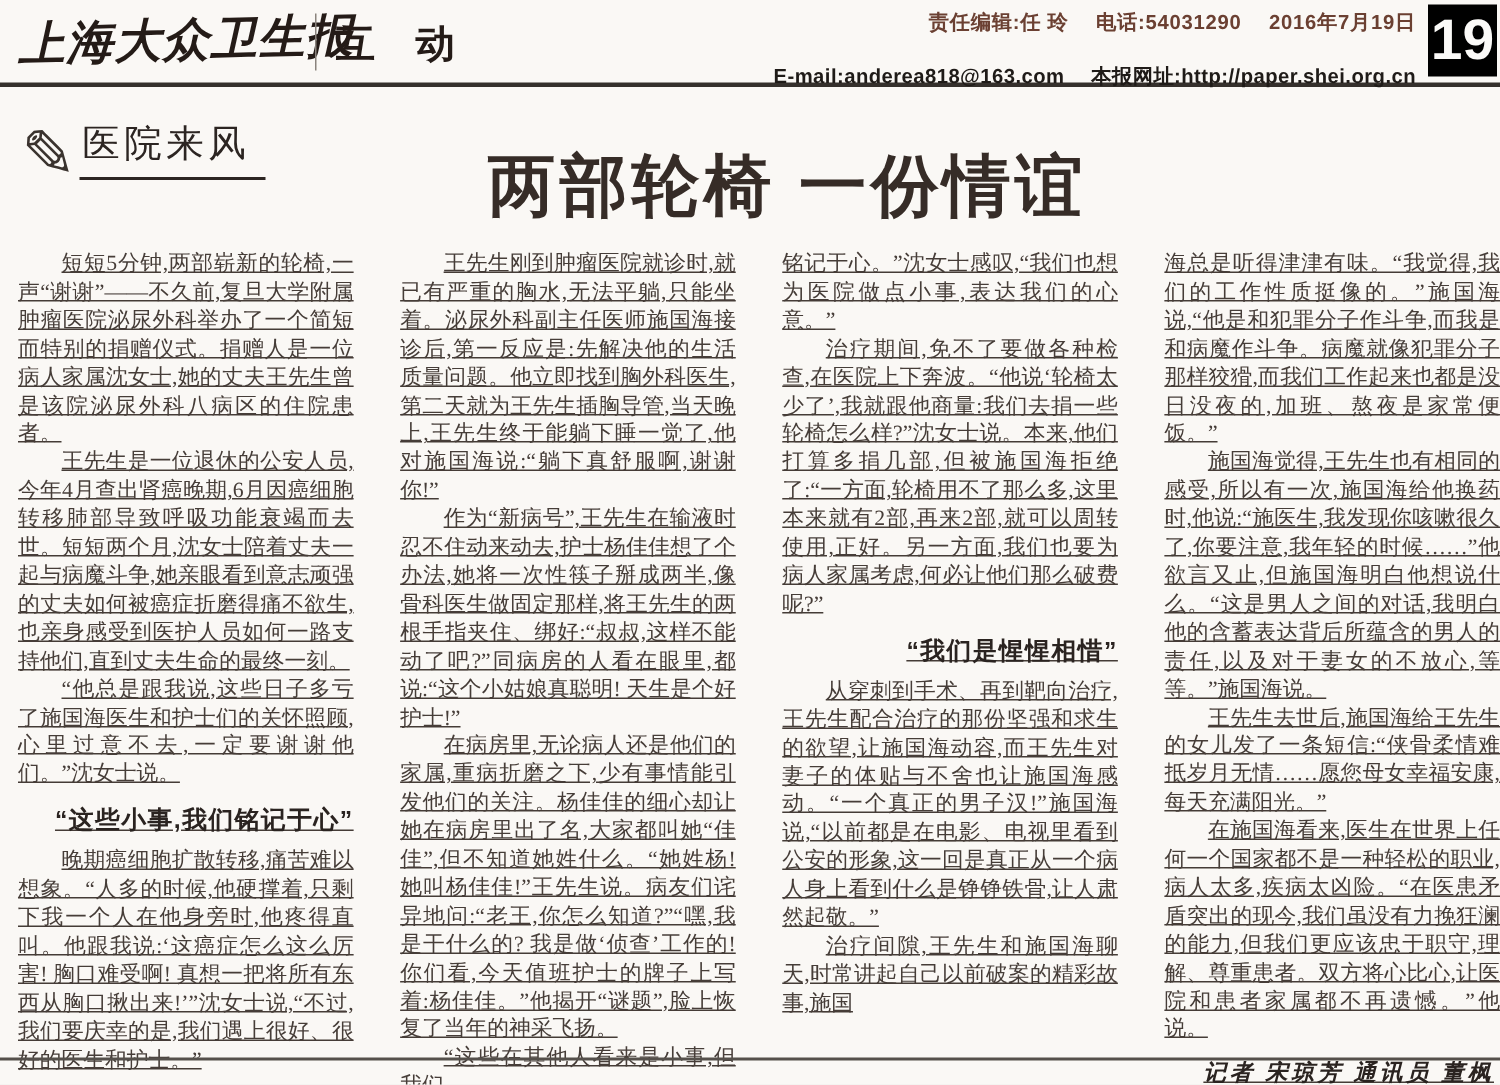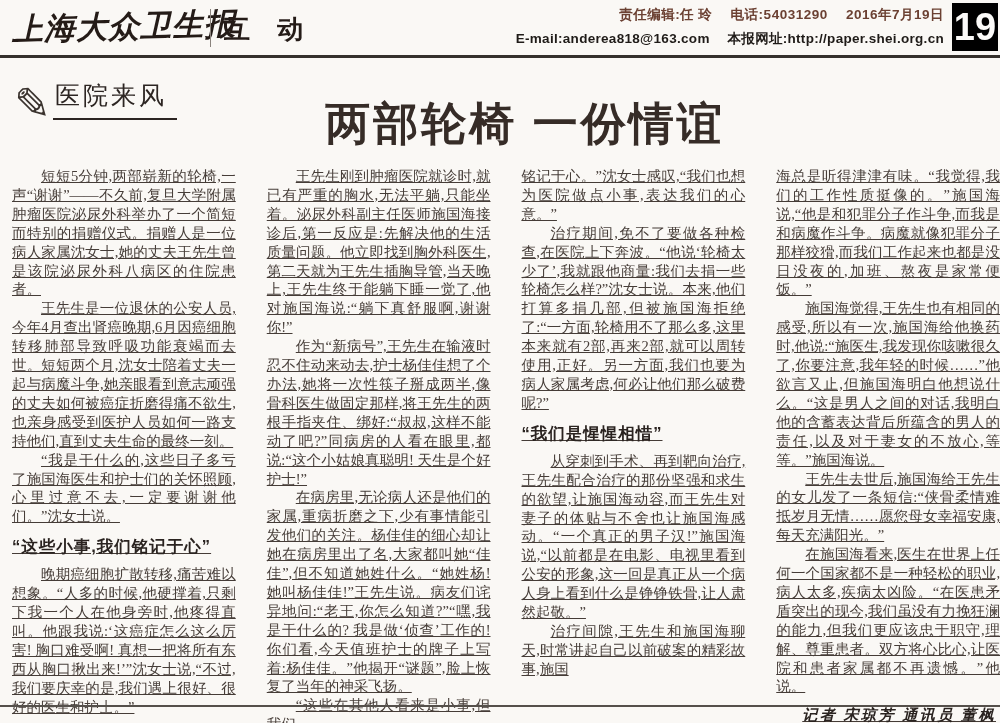--- a/index.html
+++ b/index.html
@@ -14,21 +14,21 @@
   .header { position:absolute; top:0; left:0; right:0; height:58px;
     border-bottom:3px solid #35302c; }
   .masthead { position:absolute; left:12px; top:6px; font-size:31px; font-weight:bold;
     font-style:italic; letter-spacing:1px; color:#241b17; transform:rotate(-1.5deg);
     font-family:"Liberation Serif","DejaVu Serif",serif; white-space:nowrap; }
   .hdr-divider { position:absolute; left:210px; top:9px; width:1px; height:38px; background:#8a837d; }
   .section-name { position:absolute; left:224px; top:12px; font-size:26px; font-weight:bold;
     letter-spacing:10px; color:#241b17; font-family:"Liberation Sans","DejaVu Sans",sans-serif; }
   .hdr-info { position:absolute; right:56px; top:6px; text-align:right;
     font-family:"Liberation Sans","DejaVu Sans",sans-serif; }
-  .hdr-info .line1 { font-size:13.5px; font-weight:bold; color:#6b4032; letter-spacing:0.5px; margin-bottom:6px; }
+  .hdr-info .line1 { font-size:13.5px; font-weight:bold; color:#6b4032; letter-spacing:0.5px; margin-bottom:18px; }
   .hdr-info .line2 { font-size:13.5px; font-weight:bold; color:#1f1b18; letter-spacing:0.3px; }
   .page-num { position:absolute; right:2px; top:3px; width:46px; height:48px;
     background:#000000; color:#fbfaf8; font-family:"Liberation Sans","DejaVu Sans",sans-serif;
     font-size:38px; font-weight:bold; display:flex; align-items:center; justify-content:center; }
 
   
   .badge { position:absolute; left:14px; top:76px; display:flex; align-items:flex-end; }
   .badge .pencil { font-size:44px; line-height:44px; color:#3a332e;
     font-family:"DejaVu Sans",sans-serif; margin-right:2px; transform:translateY(6px); }
   .badge .badge-label { font-size:25px; font-weight:normal; color:#2c2522; letter-spacing:3px;
@@ -41,21 +41,21 @@
     font-size:45px; font-weight:bold; letter-spacing:3px; color:#362c27;
     font-family:"Liberation Sans","DejaVu Sans",sans-serif; }
 
   
   .columns { position:absolute; top:167px; left:12px; right:0; display:flex; gap:31px;text-decoration:underline; }
   .col { flex:1 1 0; }
   .col p { font-size:14.5px; line-height:18.9px; text-align:justify; color:#463d38;
     text-justify:inter-ideograph; }
   .col p.para { text-indent:2em; }
   .col p.cont { text-indent:0; }
-  .subhead { font-size:16.5px; font-weight:bold; text-align:left; color:#2a2320;
+  .subhead { font-size:16.5px; font-weight:bold; text-align:right; color:#2a2320;
     font-family:"Liberation Sans","DejaVu Sans",sans-serif;
     margin:10px 0 7px 0; letter-spacing:1px; }
   .byline { text-align:right; font-style:italic; font-size:15px; font-weight:bold;
     color:#2a2320; letter-spacing:2.5px; margin-top:10px; padding-right:4px; }
 
   
   .bottom-rule { position:absolute; left:0; right:0; top:705px; height:2px; background:#55504b; }
 </style>
 </head>
 <body>
@@ -78,21 +78,21 @@
     <span class="badge-label">医院来风</span>
   </div>
 
   <div class="headline">两部轮椅 一份情谊</div>
 
   <div class="columns">
 
     <div class="col">
       <p class="para">短短5分钟,两部崭新的轮椅,一声“谢谢”——不久前,复旦大学附属肿瘤医院泌尿外科举办了一个简短而特别的捐赠仪式。捐赠人是一位病人家属沈女士,她的丈夫王先生曾是该院泌尿外科八病区的住院患者。</p>
       <p class="para">王先生是一位退休的公安人员,今年4月查出肾癌晚期,6月因癌细胞转移肺部导致呼吸功能衰竭而去世。短短两个月,沈女士陪着丈夫一起与病魔斗争,她亲眼看到意志顽强的丈夫如何被癌症折磨得痛不欲生,也亲身感受到医护人员如何一路支持他们,直到丈夫生命的最终一刻。</p>
-      <p class="para">“我是干什么的,这些日子多亏了施国海医生和护士们的关怀照顾,心里过意不去,一定要谢谢他们。”沈女士说。</p>
+      <p class="para">“他总是跟我说,这些日子多亏了施国海医生和护士们的关怀照顾,心里过意不去,一定要谢谢他们。”沈女士说。</p>
       <div class="subhead">“这些小事,我们铭记于心”</div>
       <p class="para">晚期癌细胞扩散转移,痛苦难以想象。“人多的时候,他硬撑着,只剩下我一个人在他身旁时,他疼得直叫。他跟我说:‘这癌症怎么这么厉害! 胸口难受啊! 真想一把将所有东西从胸口揪出来!’”沈女士说,“不过,我们要庆幸的是,我们遇上很好、很好的医生和护士。”</p>
     </div>
 
     <div class="col">
       <p class="para">王先生刚到肿瘤医院就诊时,就已有严重的胸水,无法平躺,只能坐着。泌尿外科副主任医师施国海接诊后,第一反应是:先解决他的生活质量问题。他立即找到胸外科医生,第二天就为王先生插胸导管,当天晚上,王先生终于能躺下睡一觉了,他对施国海说:“躺下真舒服啊,谢谢你!”</p>
       <p class="para">作为“新病号”,王先生在输液时忍不住动来动去,护士杨佳佳想了个办法,她将一次性筷子掰成两半,像骨科医生做固定那样,将王先生的两根手指夹住、绑好:“叔叔,这样不能动了吧?”同病房的人看在眼里,都说:“这个小姑娘真聪明! 天生是个好护士!”</p>
       <p class="para">在病房里,无论病人还是他们的家属,重病折磨之下,少有事情能引发他们的关注。杨佳佳的细心却让她在病房里出了名,大家都叫她“佳佳”,但不知道她姓什么。“她姓杨! 她叫杨佳佳!”王先生说。病友们诧异地问:“老王,你怎么知道?”“嘿,我是干什么的? 我是做‘侦查’工作的! 你们看,今天值班护士的牌子上写着:杨佳佳。”他揭开“谜题”,脸上恢复了当年的神采飞扬。</p>
       <p class="para">“这些在其他人看来是小事,但我们</p>
     </div>

